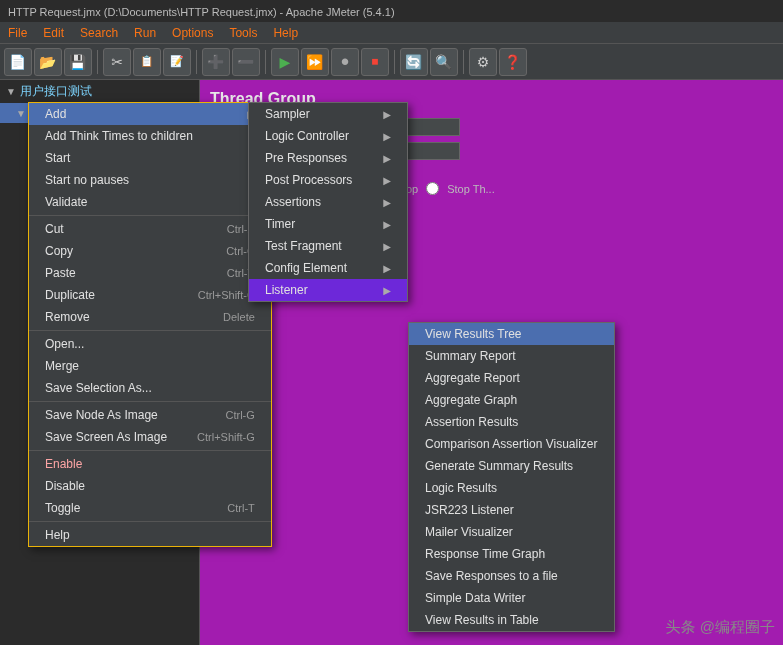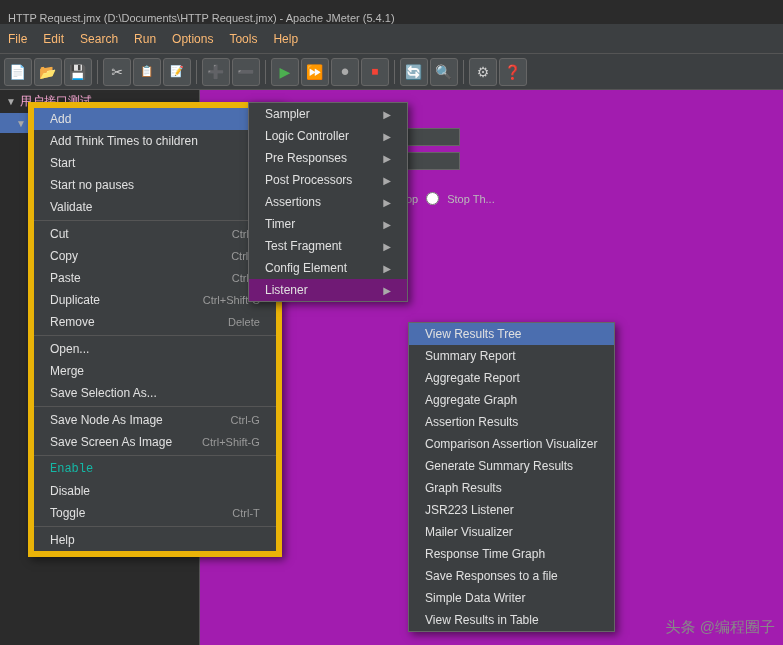--- a/index.html
+++ b/index.html
@@ -10,33 +10,33 @@
       font-size: 12px;
       background: #3c3f41;
       overflow: hidden;
       position: relative;
     }
 
     
     .title-bar {
       background: #2b2b2b;
       color: #bbbbbb;
-      padding: 12px 8px;
+      padding: 4px 8px;
       font-size: 11px;
       height: 22px;
       display: flex;
-      align-items: flex-start;
+      align-items: flex-end;
     }
 
     
     .menu-bar {
       background: #3c3f41;
-      color: #fdba74;
-      display: flex;
-      height: 30px;
+      color: #f97316;
+      display: flex;
+      height: 22px;
       align-items: center;
       border-bottom: 1px solid #555;
     }
     .menu-bar-item {
       padding: 2px 8px;
       cursor: pointer;
       height: 100%;
       display: flex;
       align-items: center;
     }
@@ -135,41 +135,40 @@
       font-size: 11px;
       margin-bottom: 8px;
     }
 
     
     .context-menu {
       position: absolute;
       top: 102px;
       left: 28px;
       background: #3c3f41;
-      border: 6px solid #eab308;
+      border: 1px solid #eab308;
       min-width: 220px;
       z-index: 100;
       box-shadow: 3px 3px 8px rgba(0,0,0,0.5);
     }
     .ctx-item {
       padding: 4px 16px;
       color: #e0e0e0;
       cursor: pointer;
       display: flex;
       align-items: center;
       justify-content: space-between;
       white-space: nowrap;
     }
     .ctx-item.highlighted {
       background: #4b6eaf;
     }
     .ctx-item.disabled {
-      color: #14b8a6;
+      color: #fca5a5;
       cursor: default;
-      font-family: Liberation Mono, monospace;
     }
     .ctx-separator {
       height: 1px;
       background: #555;
       margin: 2px 0;
     }
     .ctx-arrow {
       font-size: 10px;
       color: #aaa;
     }
@@ -196,21 +195,21 @@
       position: absolute;
       top: 322px;
       left: 408px;
       background: #3c3f41;
       border: 1px solid #666;
       min-width: 200px;
       z-index: 102;
       box-shadow: 3px 3px 8px rgba(0,0,0,0.5);
     }
     .ctx-item.active-sub {
-      background: #701a75;
+      background: #6d28d9;
     }
   </style>
 </head>
 <body>
 
 <div class="title-bar">
   <span>HTTP Request.jmx (D:\Documents\HTTP Request.jmx) - Apache JMeter (5.4.1)</span>
 </div>
 
 <div class="menu-bar">
@@ -245,21 +244,21 @@
   <div class="toolbar-sep"></div>
   <div class="toolbar-btn">⚙</div>
   <div class="toolbar-btn">❓</div>
 </div>
 
 <div class="main-layout">
 
   <div class="left-panel">
     <div class="tree-item">
       <span style="font-size:10px;color:#aaa">▼</span>
-      <span style="color:#f9a8d4">用户接口测试</span>
+      <span style="color:#7dd3fc">用户接口测试</span>
     </div>
     <div class="tree-item selected">
       <span style="margin-left:10px;font-size:10px;color:#aaa">▼</span>
       <span class="gear-icon">⚙</span>
       <span style="color:#e0e0e0">Thread G...</span>
     </div>
     <div class="tree-item">
       <span style="margin-left:36px"></span>
       <span style="color:#4caf50;font-size:11px">🌐</span>
       <span style="color:#bbbbbb">HTTP R...</span>
@@ -425,21 +424,21 @@
   <div class="ctx-item">
     <span>Assertion Results</span>
   </div>
   <div class="ctx-item">
     <span>Comparison Assertion Visualizer</span>
   </div>
   <div class="ctx-item">
     <span>Generate Summary Results</span>
   </div>
   <div class="ctx-item">
-    <span>Graph Results</span>
+    <span>Logic Results</span>
   </div>
   <div class="ctx-item">
     <span>JSR223 Listener</span>
   </div>
   <div class="ctx-item">
     <span>Mailer Visualizer</span>
   </div>
   <div class="ctx-item">
     <span>Response Time Graph</span>
   </div>

